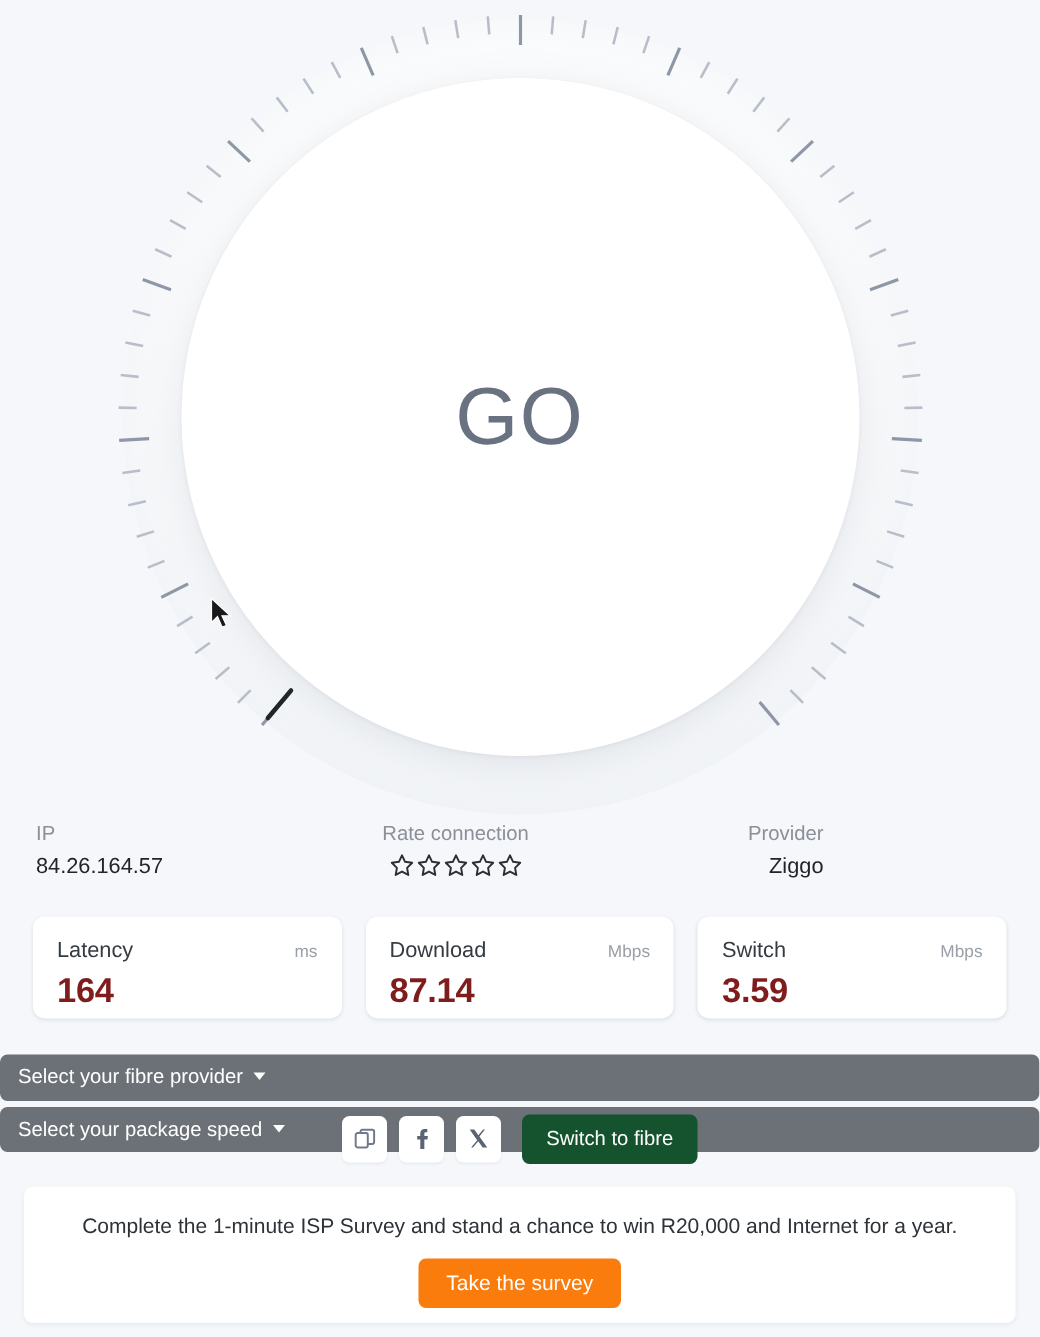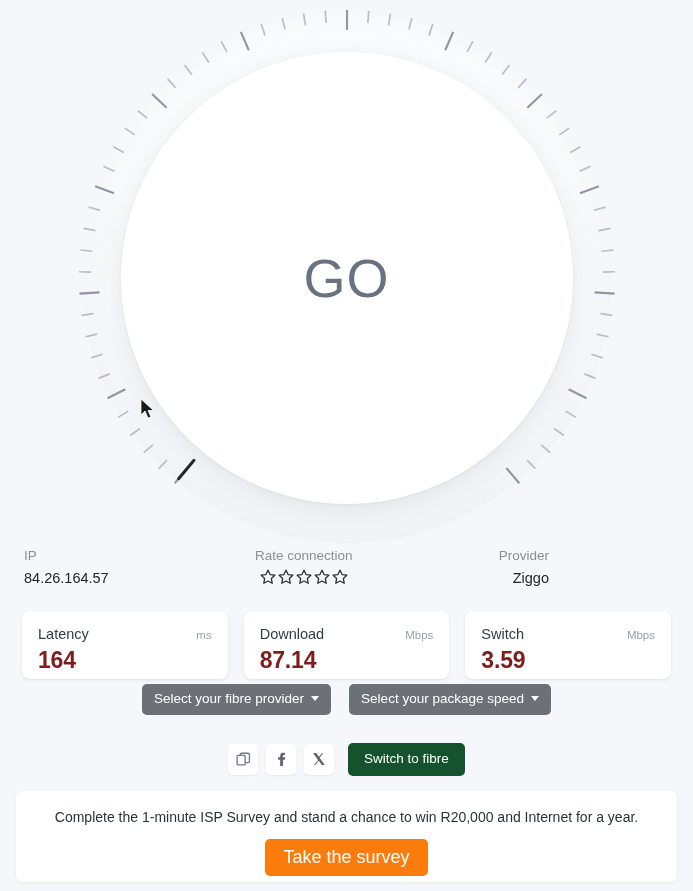--- a/index.html
+++ b/index.html
@@ -171,25 +171,26 @@
     font-weight: bold;
     color: #7f1d1d;
     line-height: 28px;
     letter-spacing: -0.2px;
   }
 
   
   #select-row {
     position: absolute;
     left: 0;
-    top: 684px;
+    top: 703px;
     width: 693px;
     display: flex;
     justify-content: center;
-    gap: 18px;
+    gap: 4px;
+    flex-direction: column;
   }
 
   .dropdown-btn {
     background: #6b7177;
     color: #ffffff;
     border: none;
     border-radius: 5px;
     font-family: "Liberation Sans", sans-serif;
     font-size: 13.5px;
     line-height: 1;
@@ -271,21 +272,21 @@
     margin-bottom: 12px;
     text-align: center;
   }
 
   #take-survey-button {
     background: #f97c0d;
     color: #ffffff;
     border: none;
     border-radius: 5px;
     font-family: "Liberation Sans", sans-serif;
-    font-size: 18px;
+    font-size: 14px;
     line-height: 1;
     padding: 9px 18px 10px 18px;
     cursor: pointer;
   }
 </style>
 </head>
 <body>
 
 <div id="gauge-area">
 

